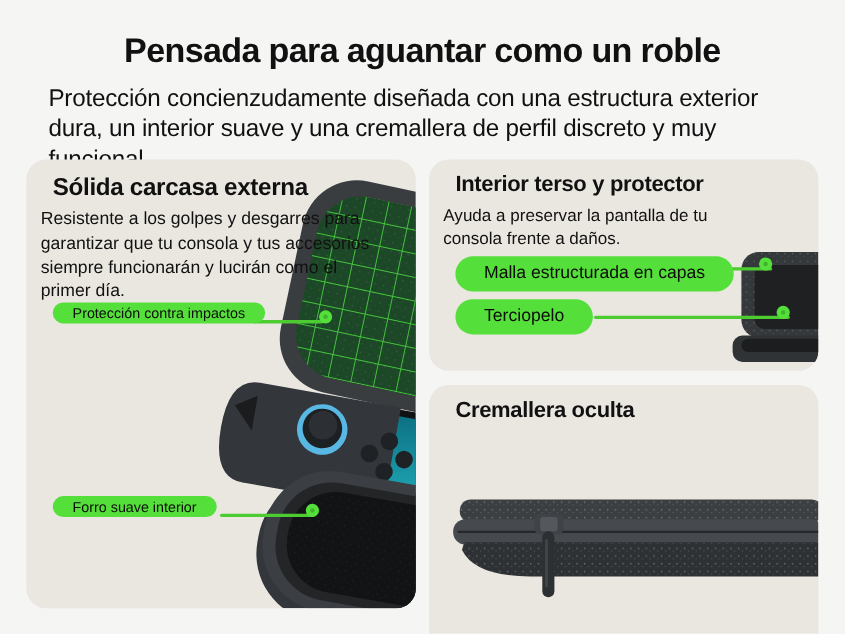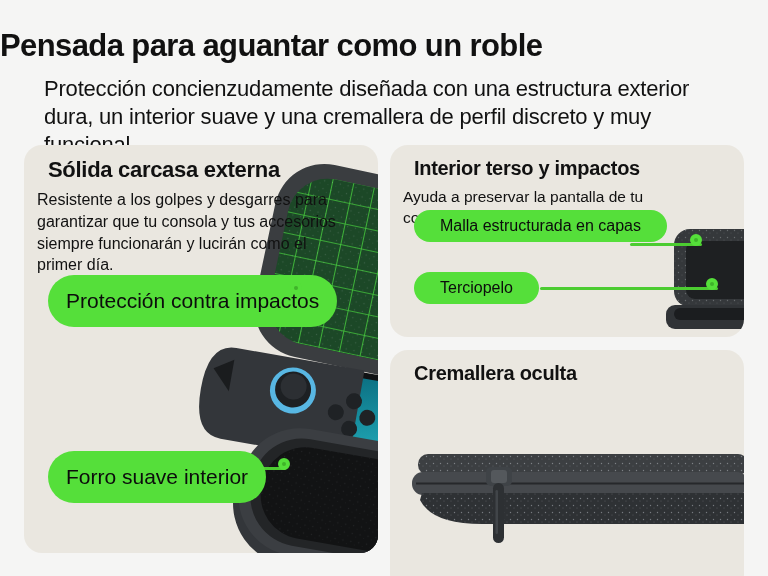--- a/index.html
+++ b/index.html
@@ -8,20 +8,21 @@
     font-family:"Liberation Sans", sans-serif;
     background:#f5f5f4;
     color:#111;
     overflow:hidden;
   }
   .stage { position:relative; width:768px; height:576px; }
 
   
   .hero-title {
     padding-top:28px;
+    text-align:center;
     font-size:31px;
     font-weight:700;
     letter-spacing:-0.6px;
   }
   .hero-subtitle {
     width:680px;
     margin:11px auto 0;
     text-align:left;
     font-size:22px;
     line-height:1.28;
@@ -57,21 +58,21 @@
   
   .pill {
     position:absolute;
     background:#55df3a;
     color:#0c0c0c;
     border-radius:999px;
     white-space:nowrap;
     font-weight:500;
     z-index:6;
   }
-  .pill-l { font-size:21px; padding:14px 18px; }
+  .pill-l { font-size:13px; padding:2px 18px; }
   .pill-r { font-size:16px;  padding:7px 26px; }
 
   .cline {
     position:absolute; height:2.5px;
     background:#4ccc31; border-radius:2px; z-index:4;
   }
   .cdot {
     position:absolute; width:12px; height:12px;
     border-radius:50%;
     background:#3fb32a;
@@ -160,26 +161,26 @@
       </defs>
 
       <rect x="284" y="84" width="92" height="78" rx="16" fill="#35383b"></rect>
       <rect x="284" y="84" width="92" height="78" rx="16" fill="url(#spkB)" opacity="0.8"></rect>
       <rect x="296" y="96" width="70" height="58" rx="9" fill="#1e2022"></rect>
 
       <rect x="276" y="160" width="110" height="24" rx="9" fill="#303336"></rect>
       <rect x="284" y="163" width="94" height="12" rx="6" fill="#1b1d1f"></rect>
     </svg>
 
-    <h2 class="card-title">Interior terso y impactos</h2>
+    <h2 class="card-title">Interior terso y protector</h2>
     <p class="card-body">Ayuda a preservar la pantalla de tu consola frente a daños.</p>
 
     <div class="cline" style="left:240px; top:98px; width:72px;"></div>
     <div class="cdot" style="left:300px; top:89px;"></div>
-    <span class="pill pill-r" style="left:24px; top:65px;">Malla estructurada en capas</span>
+    <span class="pill pill-r" style="left:24px; top:88px;">Malla estructurada en capas</span>
 
     <div class="cline" style="left:150px; top:142px; width:178px;"></div>
     <div class="cdot" style="left:316px; top:133px;"></div>
     <span class="pill pill-r" style="left:24px; top:127px;">Terciopelo</span>
   </section>
 
   <section class="card card-rb">
 
     <svg class="art" width="354" height="203" viewBox="0 0 354 203">
       <defs>

